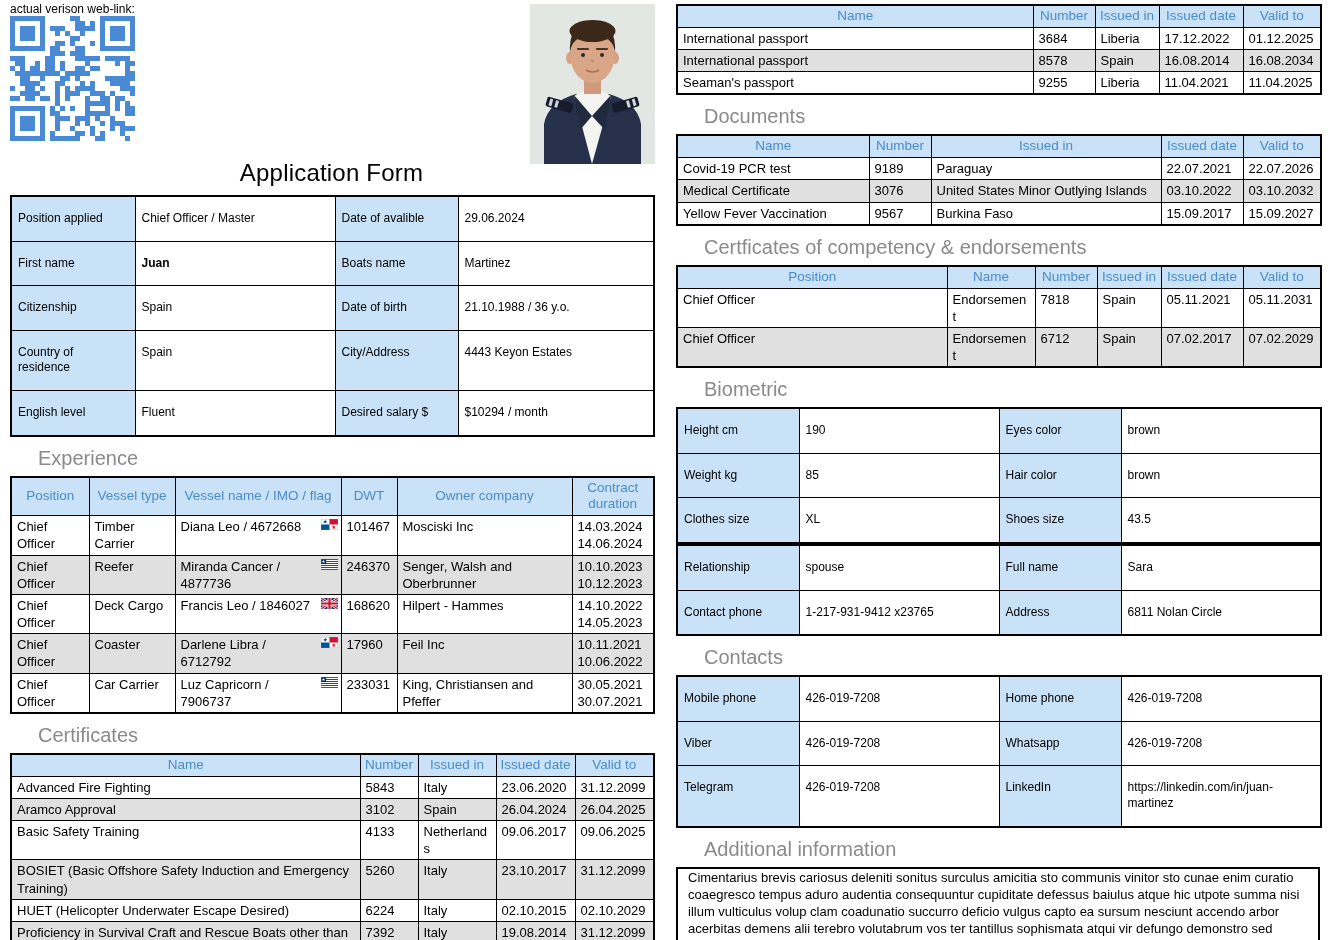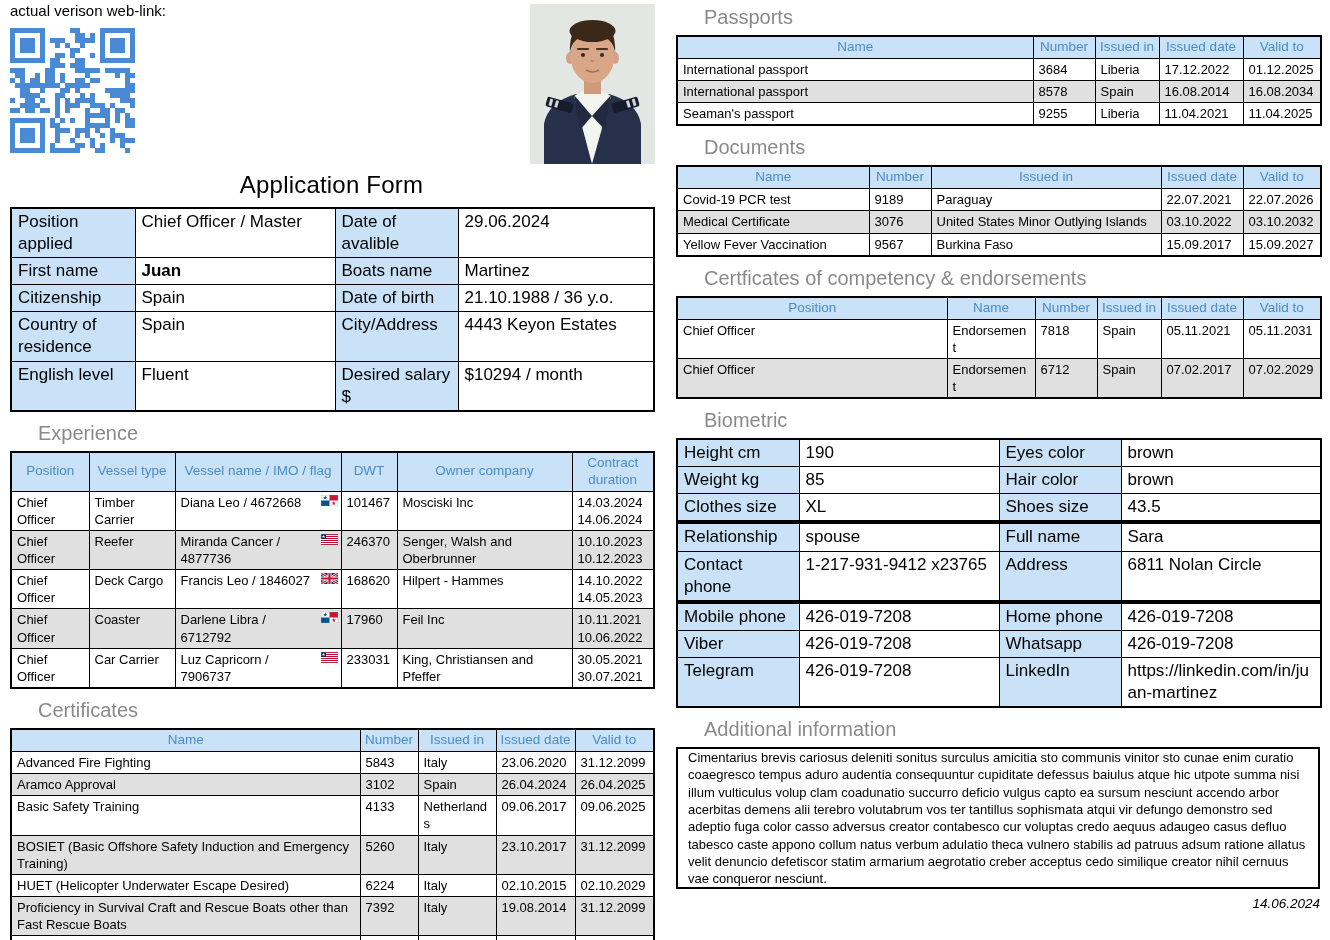--- a/index.html
+++ b/index.html
@@ -4,33 +4,33 @@
 <style>
   :root{
     --header-bg:#c9e2f8; --header-text:#4a8bc9; --row-alt:#e0e0e0;
     --label-bg:#c9e2f8; --section-title:#8a8a8a; --border:#000000; --qr:#4a8ad4;
   }
   *{box-sizing:border-box;margin:0;padding:0}
   body{width:1330px;height:940px;position:relative;background:#fff;color:#000;
        font-family:"Liberation Sans",sans-serif;overflow:hidden}
   .col-left{position:absolute;left:10px;top:2px;width:643px}
   .col-right{position:absolute;left:676px;top:4px;width:644px}
-  .qr-label{font-size:15px;margin-bottom:9px}
+  .qr-label{font-size:12px;margin-bottom:0}
   .qr-box{width:125px;height:125px}
   .photo{position:absolute;left:520px;top:2px;width:125px;height:160px}
   .form-title{font-size:24px;font-weight:400;text-align:center;margin:18px 0 8px 0;letter-spacing:.2px}
   .sec{color:var(--section-title);font-size:20px;line-height:1.15;margin:10px 0 6px 28px;font-weight:400}
   .col-right .sec:first-child{margin-top:2px}
   table.tbl{width:100%;border-collapse:collapse;table-layout:fixed;border:2px solid var(--border)}
   .tbl th{background:var(--header-bg);color:var(--header-text);font-weight:400;text-align:center;
           vertical-align:middle;border:1px solid var(--border);padding:2px 4px;font-size:13.5px;line-height:1.25}
   .tbl td{border:1px solid var(--border);padding:2px 5px;font-size:13px;line-height:1.32;
           vertical-align:top;overflow-wrap:anywhere}
   .tbl.zebra tbody tr:nth-child(even) td{background:var(--row-alt)}
-  .tbl.kv td{font-size:17px;padding:2px 6px;line-height:1.3}
+  .tbl.kv td{font-size:12px;padding:14px 6px;line-height:1.3}
   .tbl.kv td.lbl{background:var(--label-bg)}
   #info-table tbody tr:nth-child(2) td:nth-child(2){font-weight:700}
   .pre{white-space:pre-line}
   td.vessel{position:relative;padding-right:24px}
   td.vessel .flag{position:absolute;top:3px;right:3px;line-height:0}
   .note{border:2px solid var(--border);padding:0 10px;font-size:13px;line-height:1.33}
   .doc-date{text-align:right;font-style:italic;font-size:13.5px;margin-top:7px}
 </style>
 </head>
 <body>
@@ -558,21 +558,20 @@
         <th>Issued date</th>
         <th>Valid to</th>
       </tr>
     </thead>
 
   </table>
 </div>
 
 <div class="col-right">
 
-  <h2 class="sec">Passports</h2>
   <table class="tbl zebra">
     <colgroup>
         <col style="width:356px">
         <col style="width:62px">
         <col style="width:64px">
         <col style="width:84px">
         <col style="width:78px">
       </colgroup>
     <thead>
       <tr>
@@ -742,20 +741,21 @@
       </tr>
         <tr>
         <td class="lbl">Contact phone</td>
         <td class="val">1-217-931-9412 x23765</td>
         <td class="lbl">Address</td>
         <td class="val">6811 Nolan Circle</td>
       </tr>
       </tbody>
   </table>
 
+  <h2 class="sec">Contacts</h2>
   <table class="tbl kv">
     <colgroup>
         <col style="width:122px">
         <col style="width:200px">
         <col style="width:122px">
         <col style="width:200px">
       </colgroup>
     <tbody>
 
     <tr>

